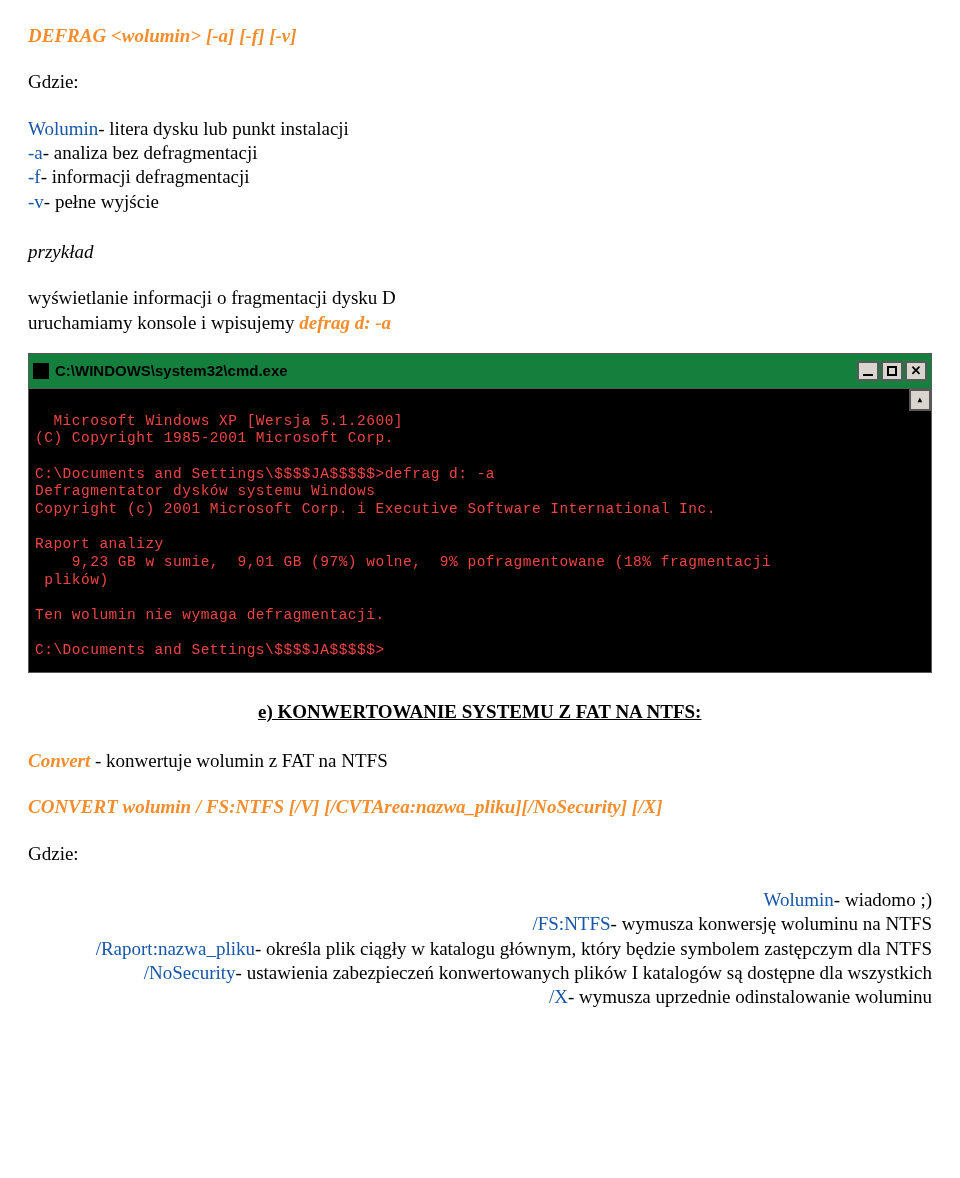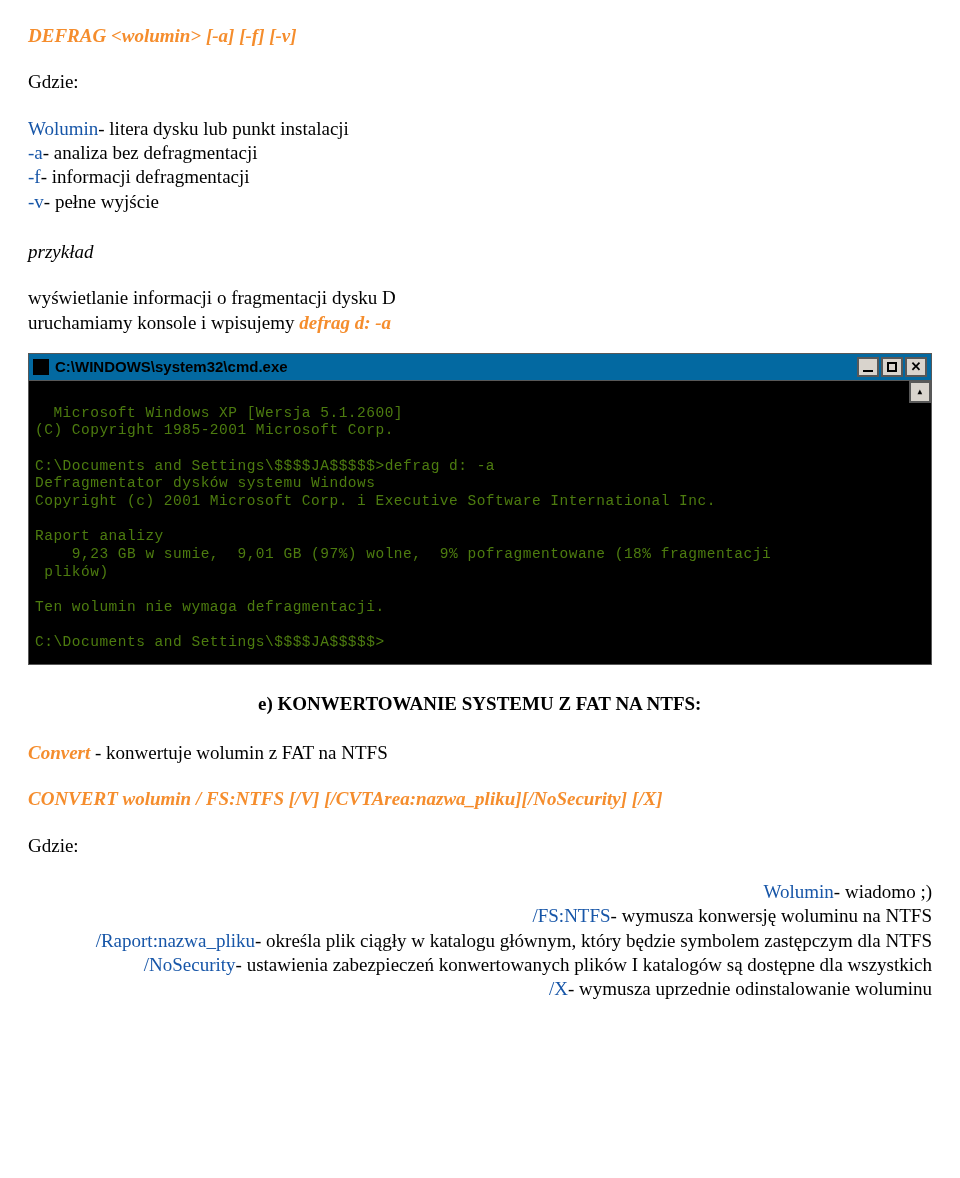--- a/index.html
+++ b/index.html
@@ -16,23 +16,23 @@
   .blue   { color: #1756a8; }
   .italic { font-style: italic; }
   p { margin: 0 0 22px 0; line-height: 1.28; }
   .no-bottom { margin-bottom: 0; text-align: right; }
 
   
   .titlebar {
     display: flex;
     align-items: center;
     justify-content: space-between;
-    background: #0369a1;
+    background: #15803d;
     border: 1px solid #585858;
-    height: 28px;
+    height: 36px;
     padding: 0 4px;
     box-sizing: border-box;
   }
   .tb-left {
     display: flex;
     align-items: center;
     gap: 6px;
     font-family: "MS Sans Serif", "Segoe UI", sans-serif;
     font-size: 15px;
     font-weight: bold;
@@ -52,21 +52,21 @@
     font-family: sans-serif;
     font-size: 12px; font-weight: bold;
     box-sizing: border-box;
   }
   .tb-btn.min::after { content: ""; display:block; width:10px; height:2px; background:#000; margin-top:8px; }
   .tb-btn.max::after { content: ""; display:block; width:10px; height:10px; border:2px solid #000; box-sizing:border-box; }
   .tb-btn.close::after { content: "✕"; font-size: 13px; }
 
   .console {
     background: #000;
-    color: #4d7c0f;
+    color: #ef4444;
     border: 1px solid #585858;
     border-top: none;
     padding: 6px 6px 12px 6px;
     font-family: "Lucida Console", "Fixedsys", "Courier New", monospace;
     font-size: 14.5px;
     line-height: 1.22;
     white-space: pre;
     position: relative;
     letter-spacing: 0.5px;
   }
@@ -80,20 +80,21 @@
     display:flex; align-items:center; justify-content:center;
     font-size: 12px;
   }
   .console .scroll-up::after { content:"▴"; color:#000; }
 
   .section-heading {
     font-weight: bold;
     font-size: 19px;
     margin: 28px 0 26px 0;
     padding-left: 230px;
+    text-decoration: underline;
   }
 </style>
 </head>
 <body>
 
 <p class="orange">DEFRAG &lt;wolumin&gt; [-a] [-f] [-v]</p>
 
 <p>Gdzie:</p>
 
 <p style="margin-bottom:26px;">

